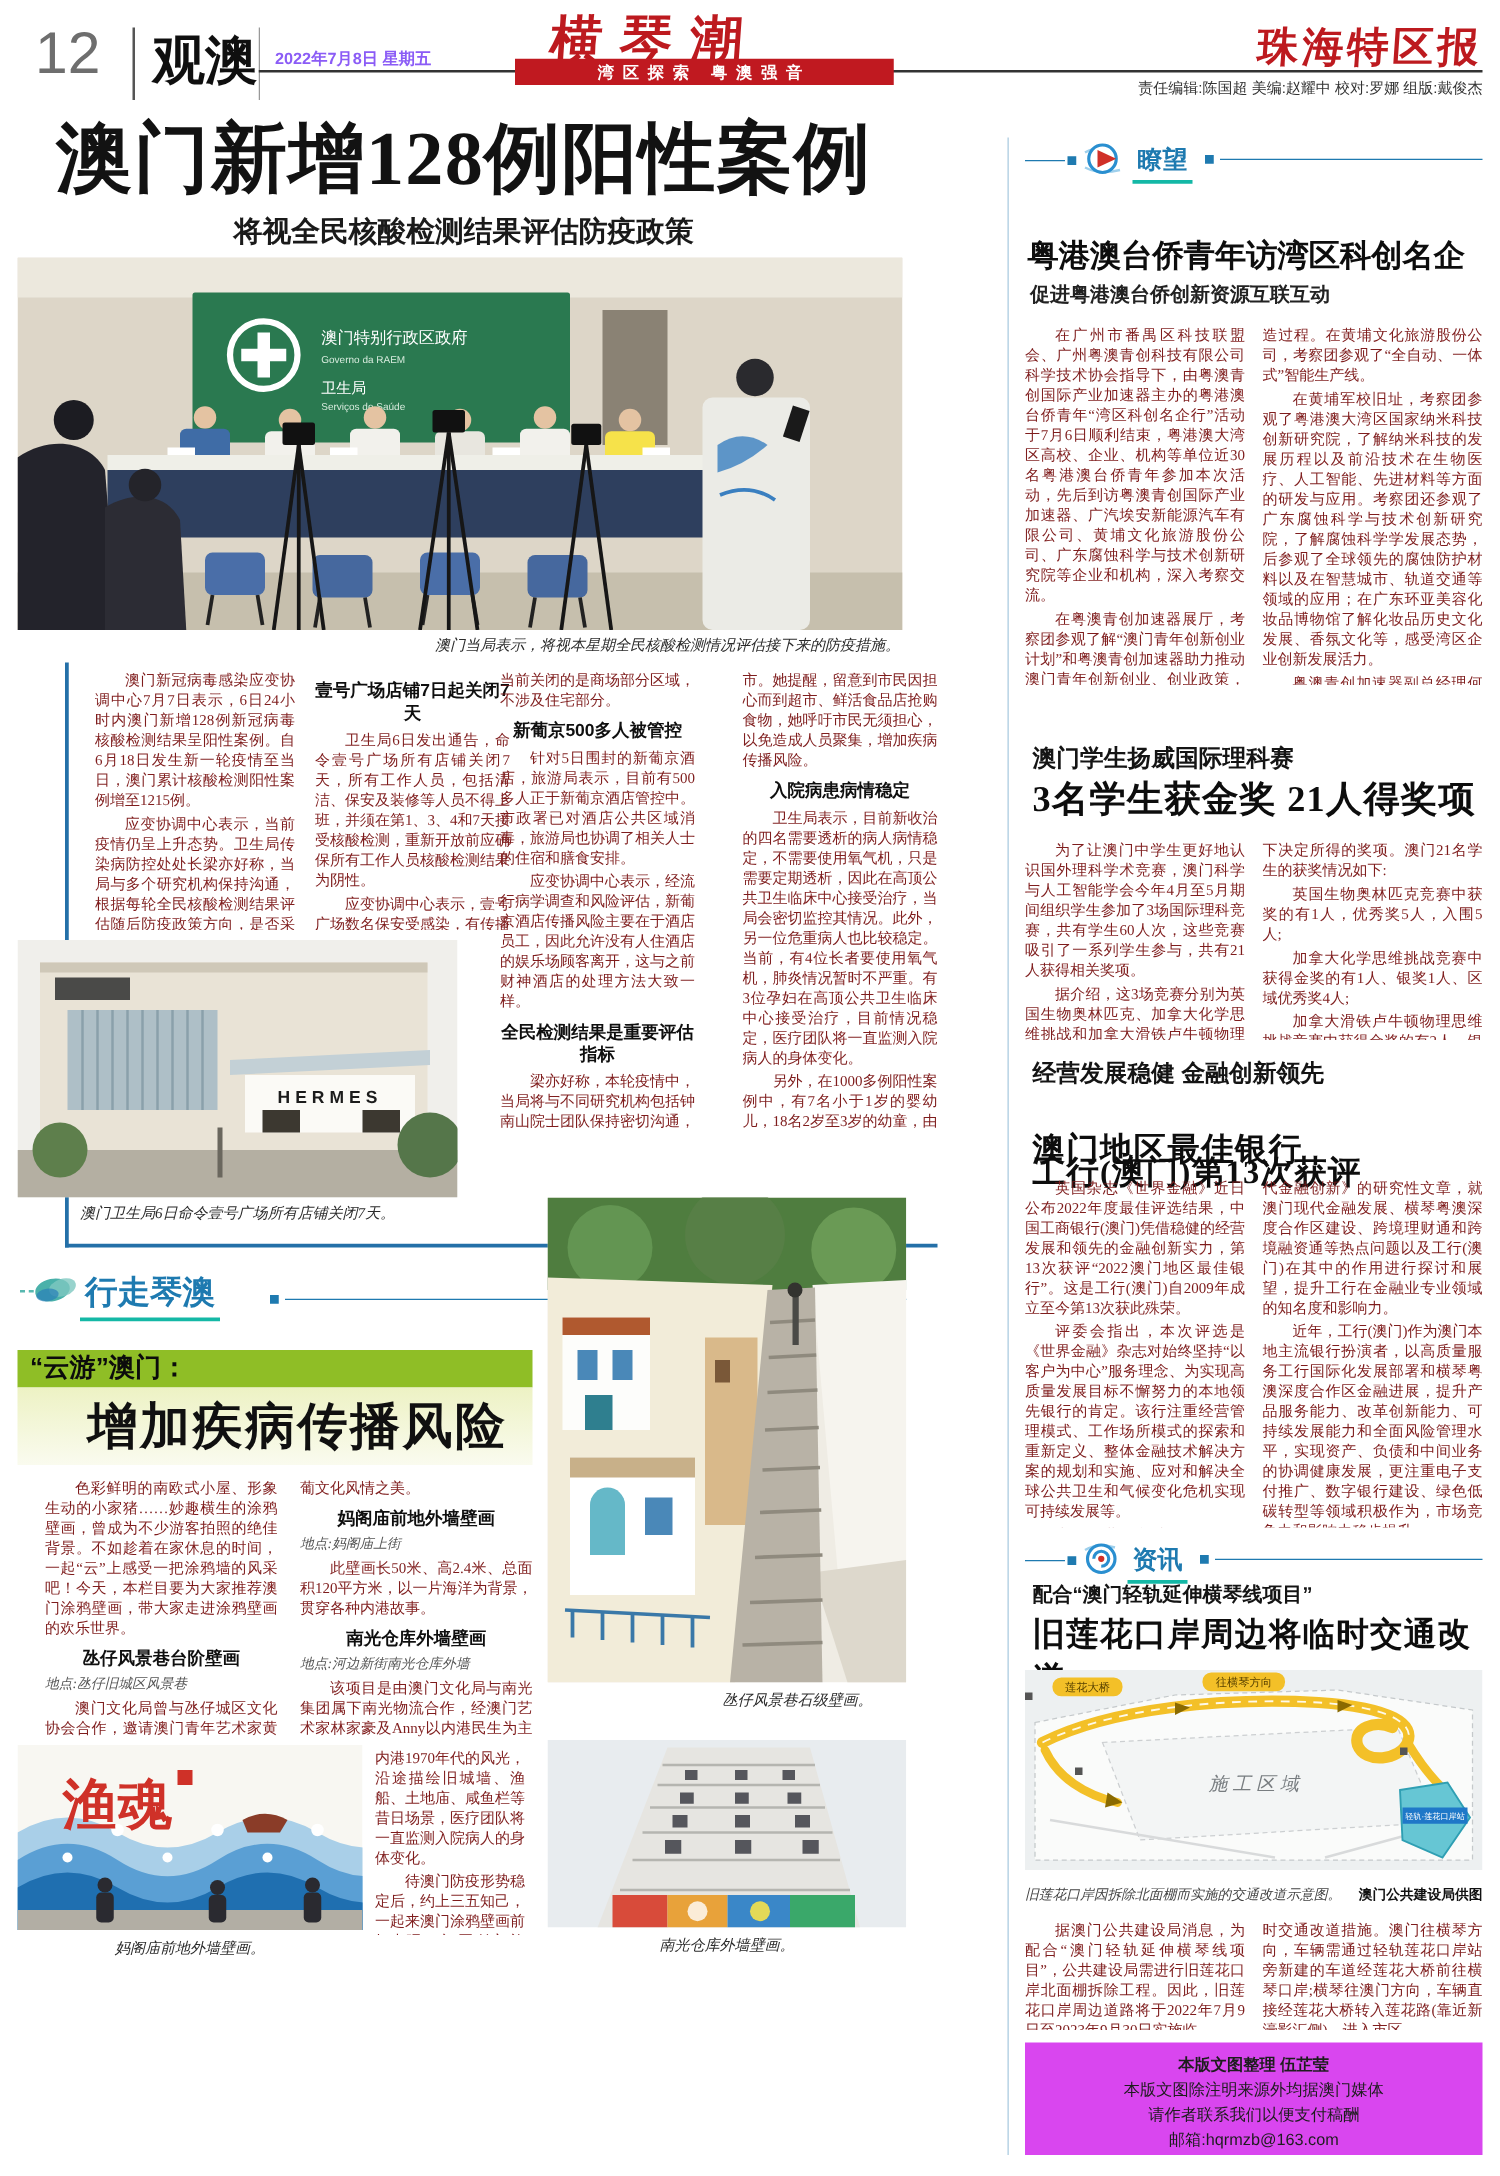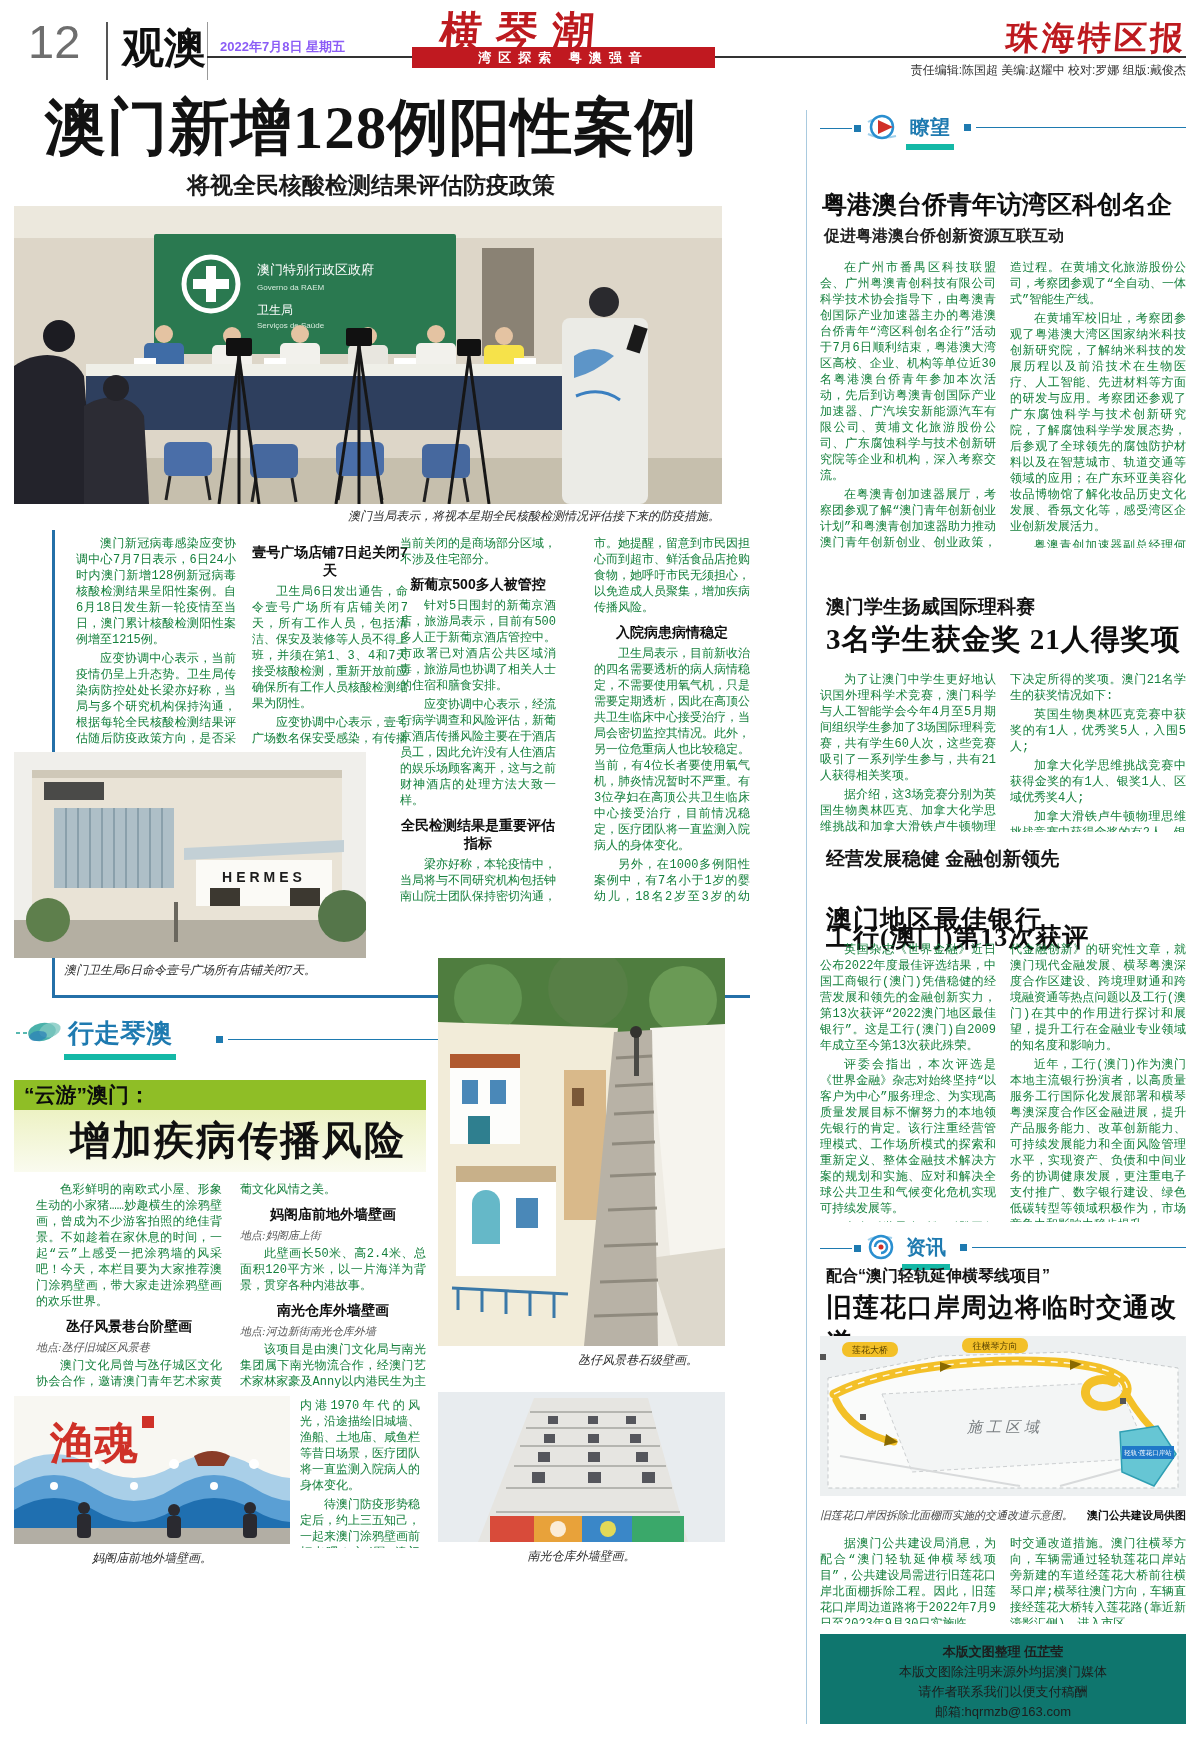--- a/index.html
+++ b/index.html
@@ -15,48 +15,48 @@
   .masthead{font-weight:900;font-size:33px;color:#bd1a1f;letter-spacing:3px;transform:skewX(-4deg);}
   .redbanner{background:#c01920;color:#fff;font-family:"Liberation Sans",sans-serif;font-weight:bold;
              font-size:13px;letter-spacing:7px;text-align:center;line-height:21px;}
   .hcredits{font-family:"Liberation Sans",sans-serif;font-size:12px;color:#333;text-align:right;}
   .hrule{background:#333;height:2px;}
   
   .mainhead{font-weight:900;font-size:61px;line-height:1.05;text-align:center;color:#121212;letter-spacing:1px;}
   .mainsub{font-family:"Liberation Sans",sans-serif;font-weight:bold;font-size:23px;text-align:center;color:#1a1a1a;}
   .cap{font-size:12px;color:#2b2b2b;font-style:italic;}
   .col{position:absolute;overflow:hidden;}
-  .b-p,.b-c{margin:0 0 3px;text-align:justify;font-size:12px;line-height:16px;color:#15803d;font-family:Liberation Mono, monospace;}
+  .b-p,.b-c{margin:0 0 3px;text-align:justify;font-size:12px;line-height:16px;color:#7f1d1d;}
   .b-p{text-indent:2em;}
   .b-h{font-family:"Liberation Sans","DejaVu Sans",sans-serif;font-weight:bold;font-size:14px;line-height:18px;
        text-align:center;margin:7px 0 5px;color:#0f0f0f;}
   .b-l{font-size:11px;line-height:15px;color:#555;font-style:italic;margin:0 0 3px;}
   .frameblue{background:#2470a8;}
   
   .badgetext{font-family:"Liberation Sans",sans-serif;font-weight:bold;color:#1e7ab0;
-             border-bottom:6px solid #14b8a6;padding:0 4px 3px;}
+             border-bottom:3px solid #14b8a6;padding:0 4px 3px;}
   .bsq{width:7px;height:7px;background:#1e7ab0;}
   .bline{height:1px;background:#1e7ab0;}
   
   .tkicker{background:#8fbe26;color:#0c0c0c;font-family:"Liberation Sans",sans-serif;font-weight:bold;
            font-size:21px;line-height:30px;padding-left:10px;}
   .thead{background:linear-gradient(180deg,#edf2c4,#fafbef);font-weight:900;font-size:40px;line-height:62px;
          letter-spacing:2px;color:#101010;padding-left:56px;}
   .capc{font-size:12px;color:#2b2b2b;font-style:italic;text-align:center;}
   
   .sbdivider{background:#a9cadf;width:1px;}
   .s1head{font-family:"Liberation Sans",sans-serif;font-weight:800;font-size:25px;color:#0d0d0d;}
   .s1sub{font-family:"Liberation Sans",sans-serif;font-weight:600;font-size:16px;color:#222;}
   .skicker{font-family:"Liberation Sans",sans-serif;font-weight:bold;font-size:19px;color:#141414;}
   .shead{font-weight:900;font-size:29px;color:#0d0d0d;letter-spacing:1px;}
   .shead2{font-weight:900;font-size:26px;color:#0d0d0d;letter-spacing:1px;}
   .mapcapline{font-size:11px;white-space:nowrap;}
   .mapcap{color:#444;font-style:italic;}
   .mapcredit{font-weight:bold;color:#111;font-style:normal;text-align:right;}
-  .creditbox{background:#0f766e;text-align:center;font-family:"Liberation Sans",sans-serif;}
+  .creditbox{background:#d946ef;text-align:center;font-family:"Liberation Sans",sans-serif;}
   .box-line{font-size:13px;line-height:20px;color:#1d1d1d;}
   .box-line-first{font-weight:bold;}
 </style>
 </head>
 <body>
 
 <div id="page">
 
   <div class="abs pagenum" style="left:28px;top:14px;">12</div>
   <div class="abs vline" style="left:106px;top:22px;width:2px;height:58px;"></div>

